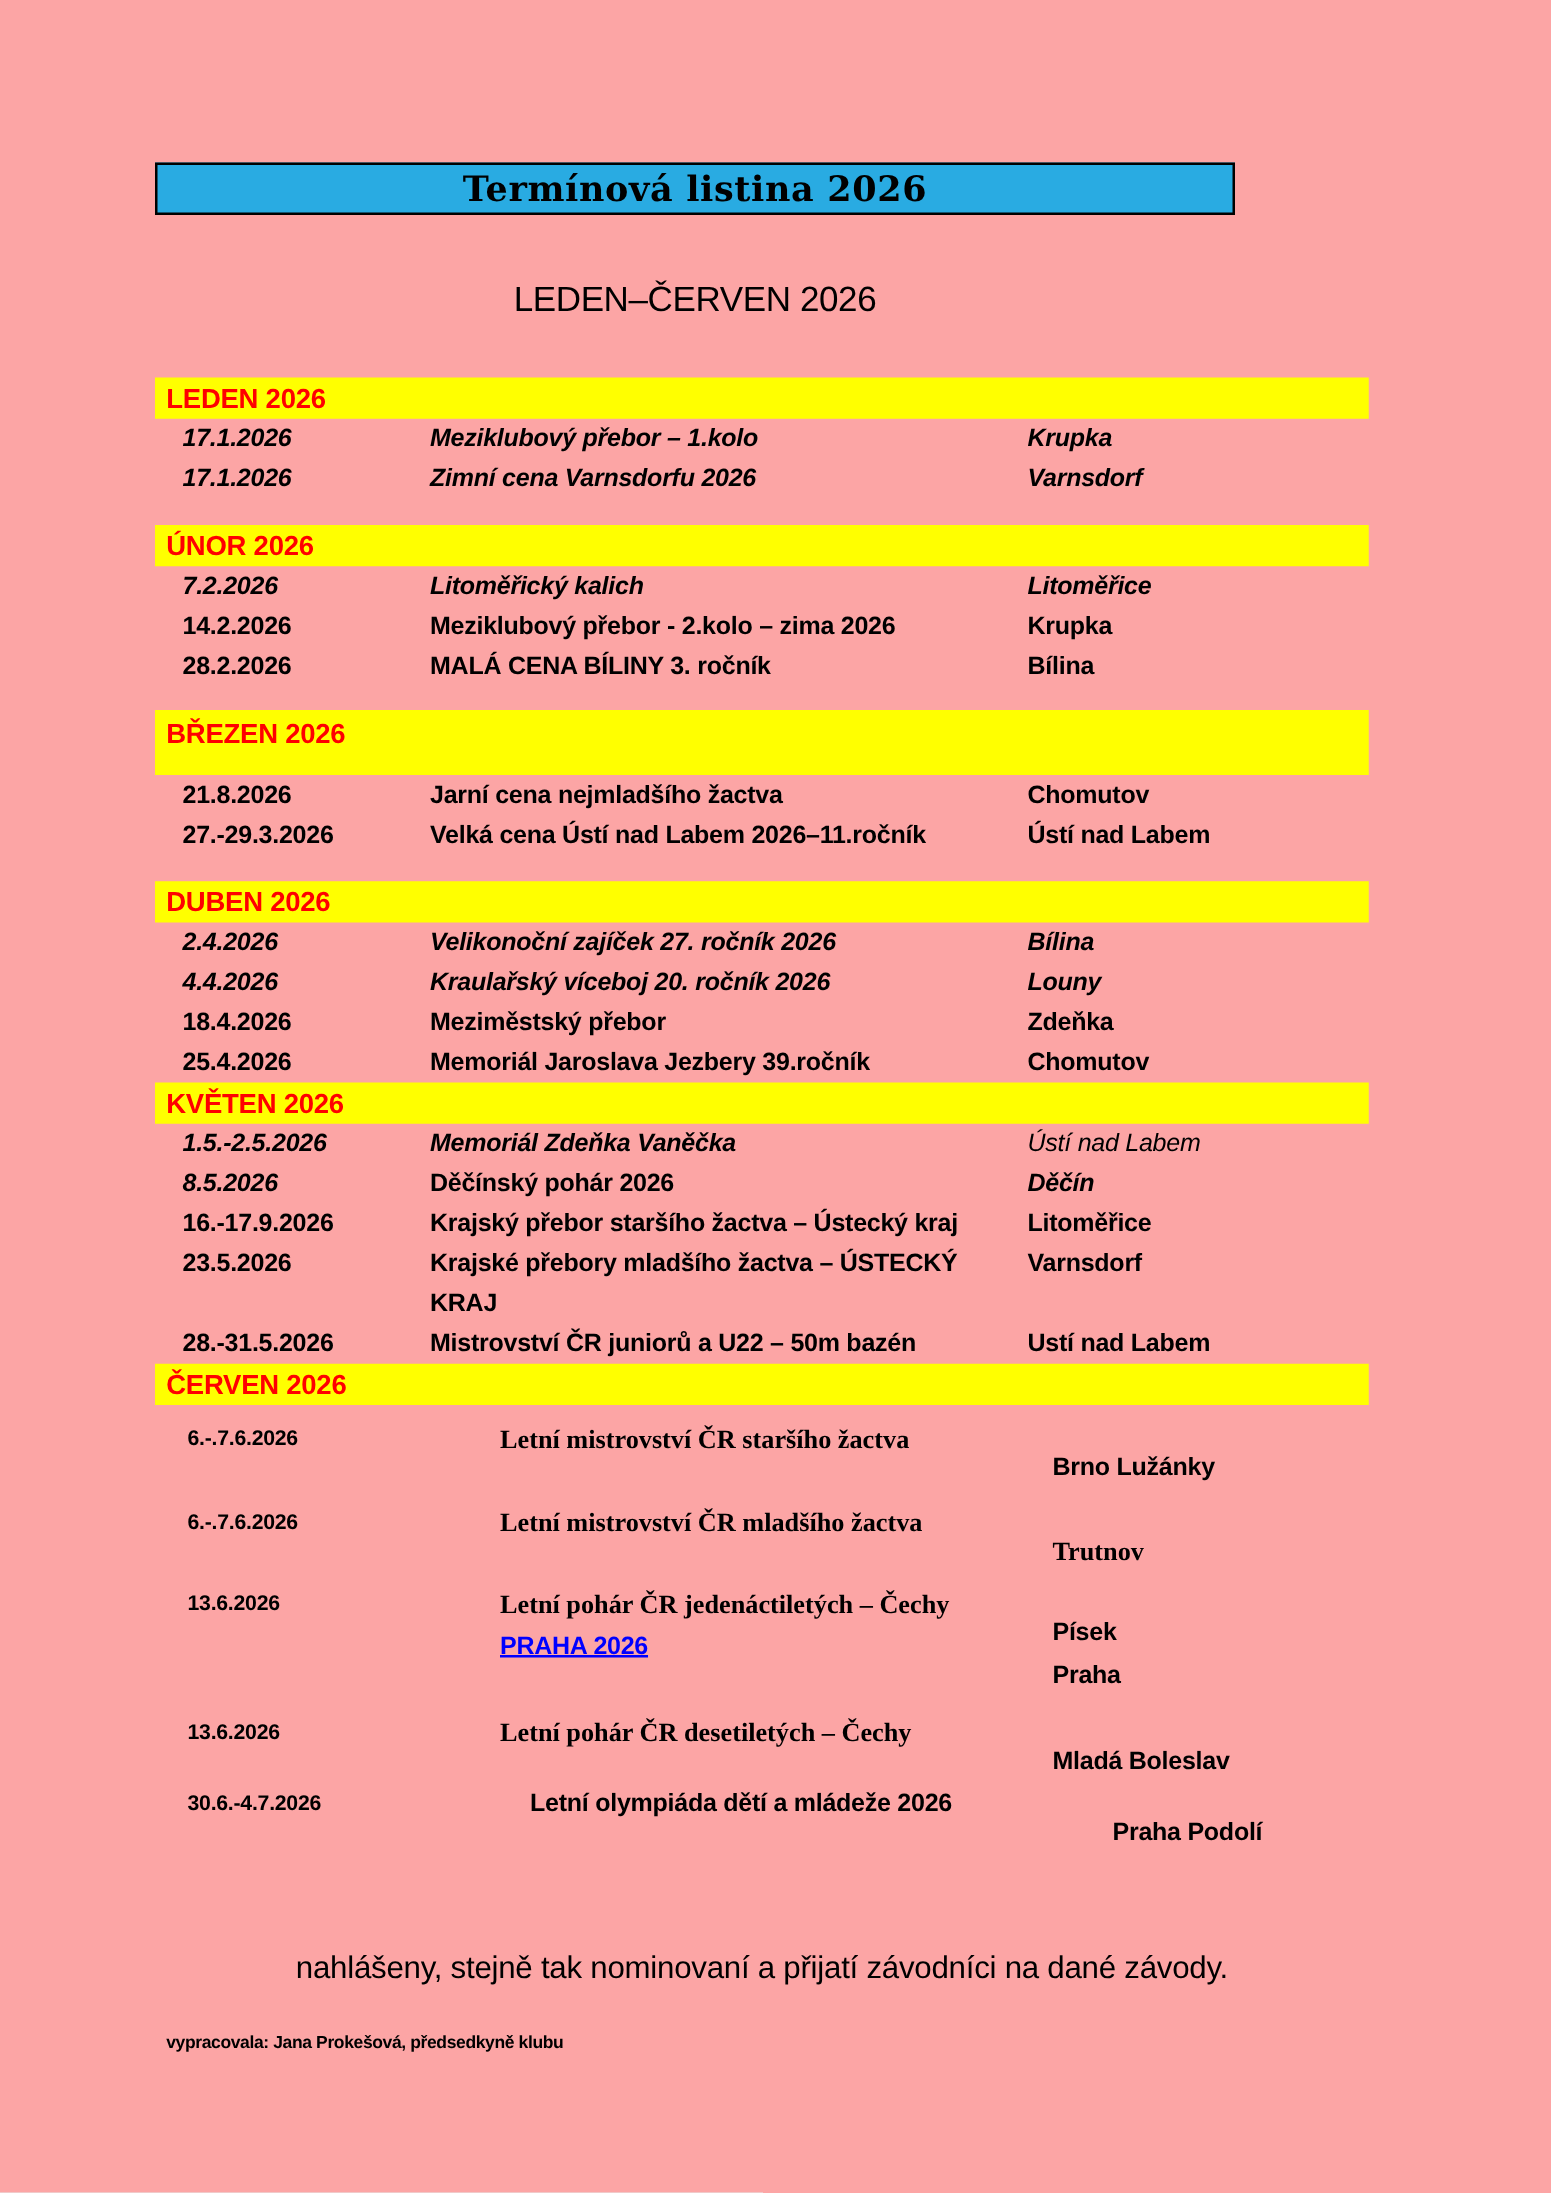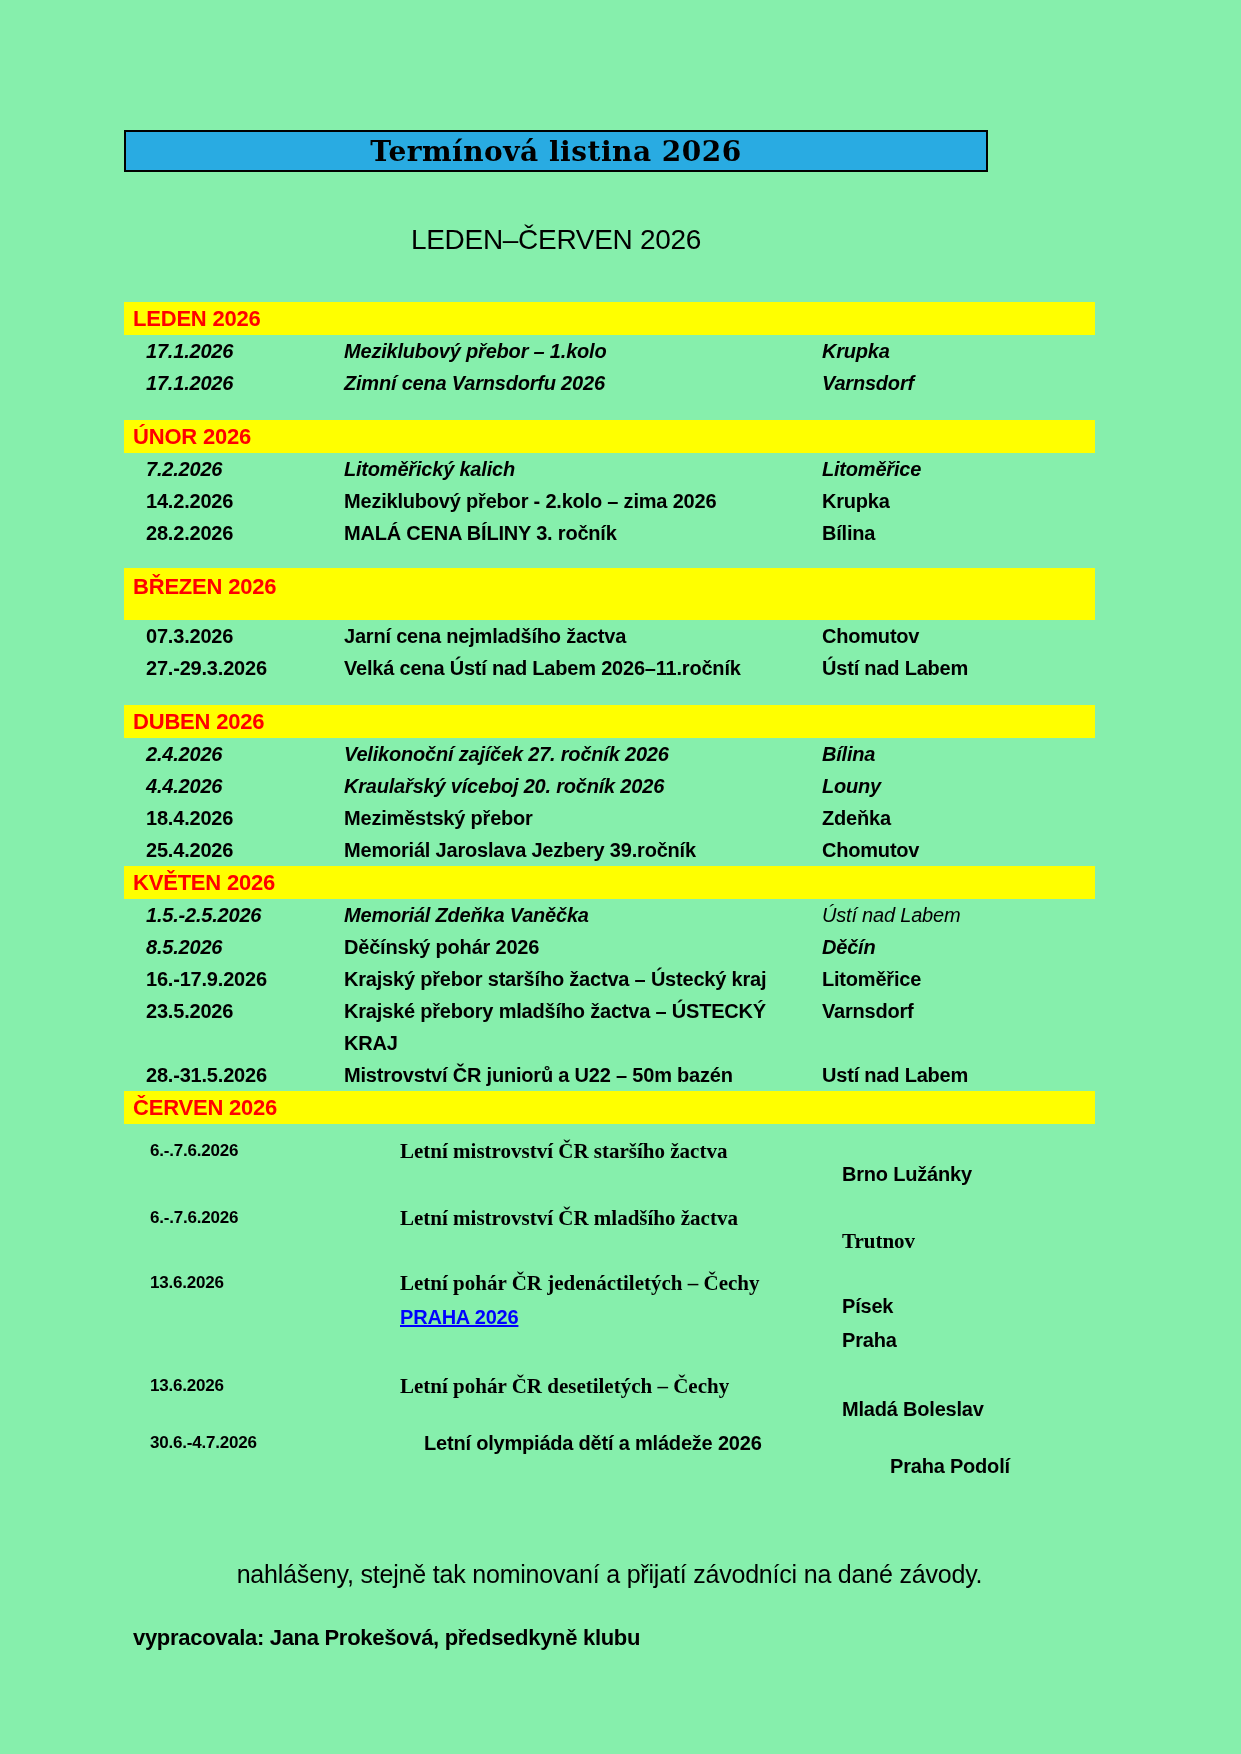--- a/index.html
+++ b/index.html
@@ -1,21 +1,21 @@
 <!DOCTYPE html>
 <html><head>
 <meta charset="utf-8">
 <style>
   * { margin:0; padding:0; box-sizing:border-box; }
   html,body { background:#e8e8e8; }
   .page {
     position:relative;
     width:1241px; height:1754px;
     margin:0 auto;
-    background:#86efac;
+    background:#fca5a5;
     font-family:"Liberation Sans", sans-serif;
     color:#000;
     padding-top:130px;
     overflow:hidden;
   }
   
   .title-bar {
     margin-left:124px;
     width:864px; height:42px;
     background:#29ABE2;
@@ -94,21 +94,21 @@
     margin-left:124px;
     width:971px;
     text-align:center;
     font-size:25px;
     line-height:38px;
     letter-spacing:-0.2px;
   }
   .author-line {
     margin-top:32px;
     margin-left:133px;
-    font-size:22px;
+    font-size:14px;
     font-weight:bold;
     letter-spacing:-0.3px;
   }
 </style>
 </head>
 <body>
 
 <div class="page">
 
   <div class="title-bar">
@@ -165,21 +165,21 @@
             <div class="b">MALÁ CENA BÍLINY 3. ročník</div>
           </div>
           <div class="c-loc">
             <div class="b">Bílina</div>
           </div>
         </div>
       </div>
       <div class="section">
         <div class="banner tall">BŘEZEN 2026</div>
         <div class="row">
-          <div class="c-date b">07.3.2026</div>
+          <div class="c-date b">21.8.2026</div>
           <div class="c-event">
             <div class="b">Jarní cena nejmladšího žactva</div>
           </div>
           <div class="c-loc">
             <div class="b">Chomutov</div>
           </div>
         </div>
         <div class="row">
           <div class="c-date b">27.-29.3.2026</div>
           <div class="c-event">

